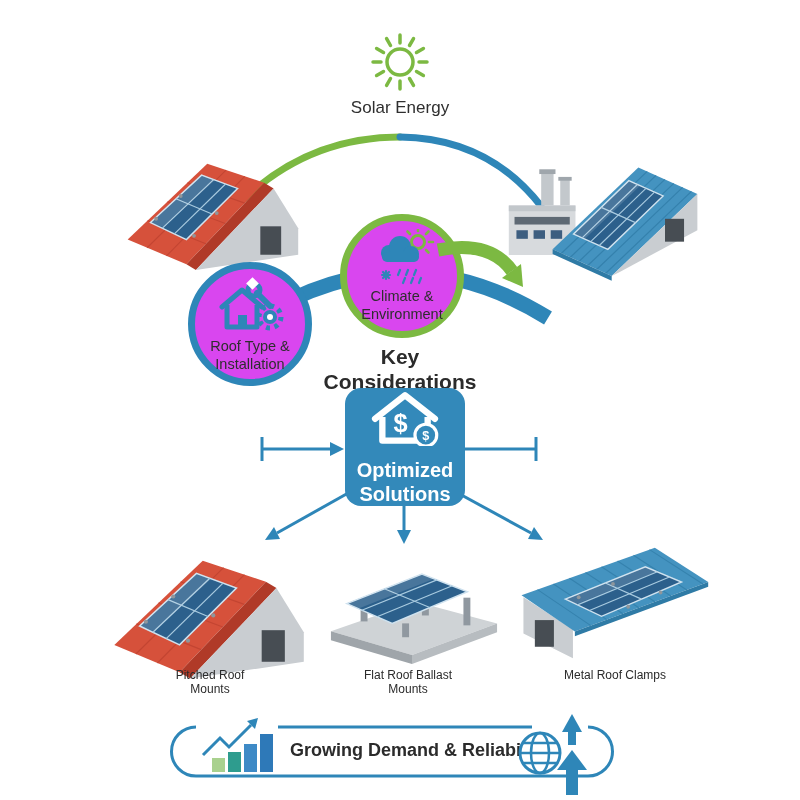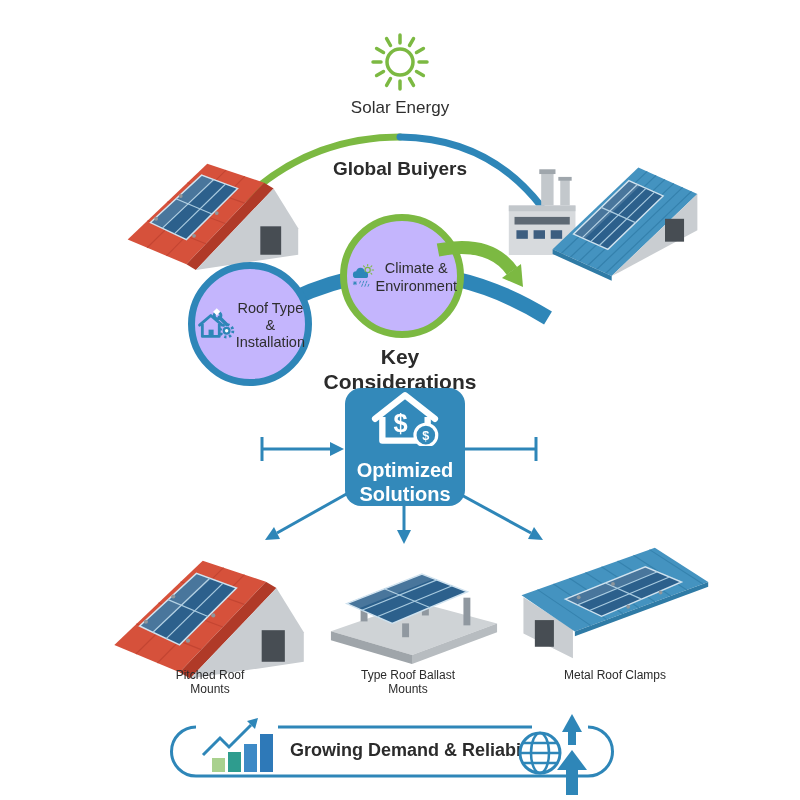--- a/index.html
+++ b/index.html
@@ -1,22 +1,22 @@
 <!DOCTYPE html>
 <html><head>
 <meta charset="utf-8">
 <style>
   html,body{margin:0;padding:0;background:#ffffff;}
   #canvas{position:relative;width:800px;height:800px;background:#ffffff;overflow:hidden;
           font-family:"Liberation Sans", sans-serif;color:#2f2f2f;}
   .abs{position:absolute;}
   .lbl{text-align:center;line-height:1.18;}
   .heading{font-weight:bold;color:#2b2b2b;}
-  .circle{box-sizing:border-box;width:124px;height:124px;border-radius:50%;background:#c4b5fd;
-          display:flex;align-items:center;justify-content:center;z-index:4;}
+  .circle{box-sizing:border-box;width:124px;height:124px;border-radius:50%;background:#d946ef;
+          display:flex;flex-direction:column;align-items:center;justify-content:center;z-index:4;}
   .circle .lbl{font-size:14.5px;color:#2e2e2e;margin-top:3px;}
   .blue-ring{border:7px solid #2E86B8;}
   .green-ring{border:7px solid #7CB942;}
   .solution-box{box-sizing:border-box;width:120px;height:118px;background:#3389BA;border-radius:16px;
           display:flex;flex-direction:column;align-items:center;justify-content:center;z-index:4;}
   .solution-box .lbl{color:#ffffff;font-weight:bold;font-size:20px;line-height:1.2;margin-top:12px;}
   .mount-lbl{font-size:12px;color:#2b2b2b;}
   .banner-lbl{font-size:18px;font-weight:bold;color:#2b2b2b;white-space:nowrap;}
   svg{display:block;}
 </style>
@@ -64,21 +64,20 @@
         <line x1="23.5" y1="49.5" x2="16.6" y2="53.5"></line>
       <line x1="21" y1="40" x2="13" y2="40"></line>
         <line x1="23.5" y1="30.5" x2="16.6" y2="26.5"></line>
       <line x1="30.5" y1="23.5" x2="26.6" y2="16.6"></line>
         <line x1="40" y1="21" x2="40" y2="13"></line>
       <line x1="49.5" y1="23.5" x2="53.5" y2="16.6"></line>
         <line x1="56.5" y1="30.5" x2="63.4" y2="26.5"></line>
     </g>
   </svg>
   <div class="abs lbl" style="left:310px;top:98px;width:180px;font-size:17px;z-index:2">Solar Energy</div>
-  <div class="abs lbl heading" style="left:300px;top:158px;width:200px;font-size:19px;z-index:2">Global Buiyers</div>
 
   <svg class="abs" style="left:122px;top:152px;z-index:2" width="180" height="124" viewBox="0 0 190 130">
     <polygon points="6,92 90,12 150,32 68,118" fill="#D6513B"></polygon>
     <g stroke="#BF4230" stroke-width="1.2" opacity="0.8">
       <line x1="27" y1="72" x2="88.5" y2="96.5"></line>
         <line x1="48" y1="52" x2="109" y2="75"></line>
         <line x1="69" y1="32" x2="129.5" y2="53.5"></line>
       <line x1="26.5" y1="100.6" x2="109.8" y2="18.6"></line>
         <line x1="47" y1="109.2" x2="129.6" y2="25.2"></line>
     </g>
@@ -254,21 +253,21 @@
     </g>
     <polygon points="22,48 98,18 144,36 68,68" fill="#2C608C" stroke="#CFE2EF" stroke-width="1.5"></polygon>
     <g stroke="#A9CBE0" stroke-width="1.2">
       <line x1="60" y1="33" x2="106" y2="52"></line>
       <line x1="113.3" y1="24" x2="37.3" y2="54.7"></line>
         <line x1="128.7" y1="30" x2="52.7" y2="61.3"></line>
     </g>
     <polygon points="22,48 98,18 110,23 34,53" fill="#ffffff" opacity="0.14"></polygon>
   </svg>
   <div class="abs lbl mount-lbl" style="left:308px;top:668px;width:200px;z-index:2">
-    <span style="display:block">Type Roof Ballast</span>
+    <span style="display:block">Flat Roof Ballast</span>
     <span style="display:block">Mounts</span>
   </div>
 
   <svg class="abs" style="left:512px;top:540px;z-index:2" width="200" height="124" viewBox="0 0 210 130">
     <polygon points="12,60 64,94 64,124 12,98" fill="#C9CDD1"></polygon>
     <rect x="24" y="84" width="20" height="28" fill="#474D53"></rect>
     <polygon points="10,58 150,8 206,44 66,96" fill="#4493C0"></polygon>
     <g stroke="#2F7BA6" stroke-width="1.2" opacity="0.7">
       <line x1="26.8" y1="52" x2="82.8" y2="89.8"></line>
         <line x1="43.6" y1="46" x2="99.6" y2="83.5"></line>

